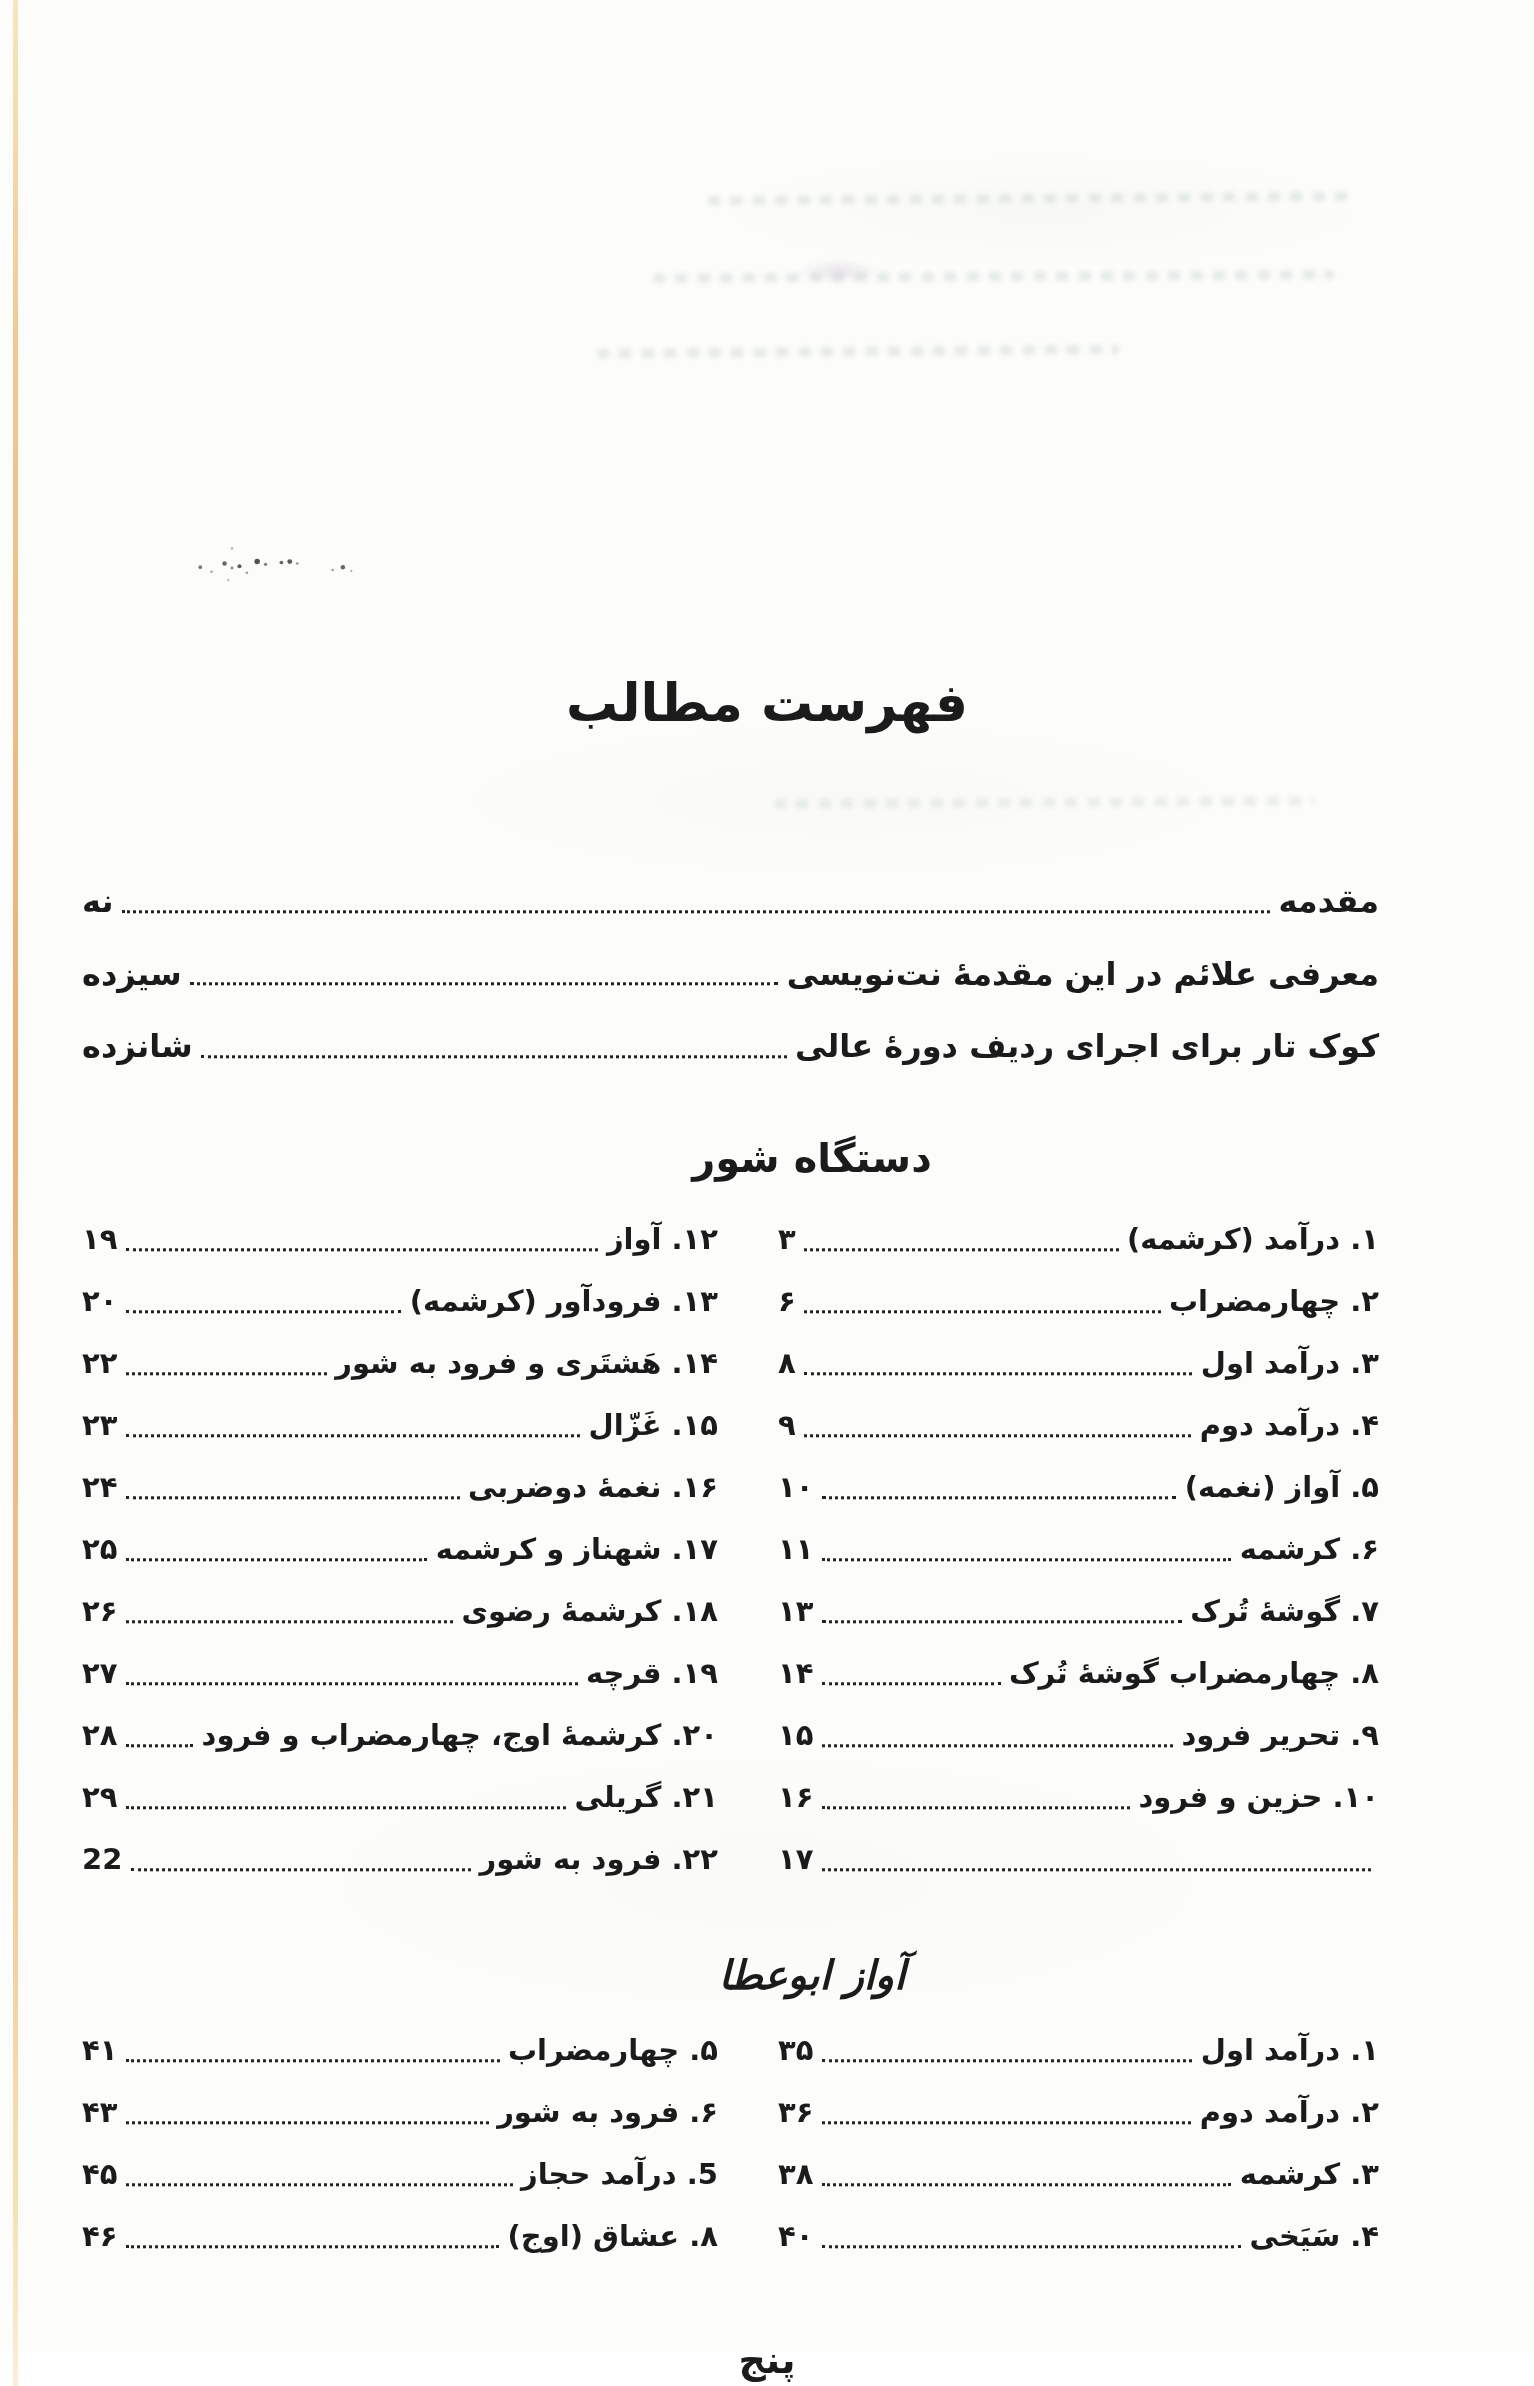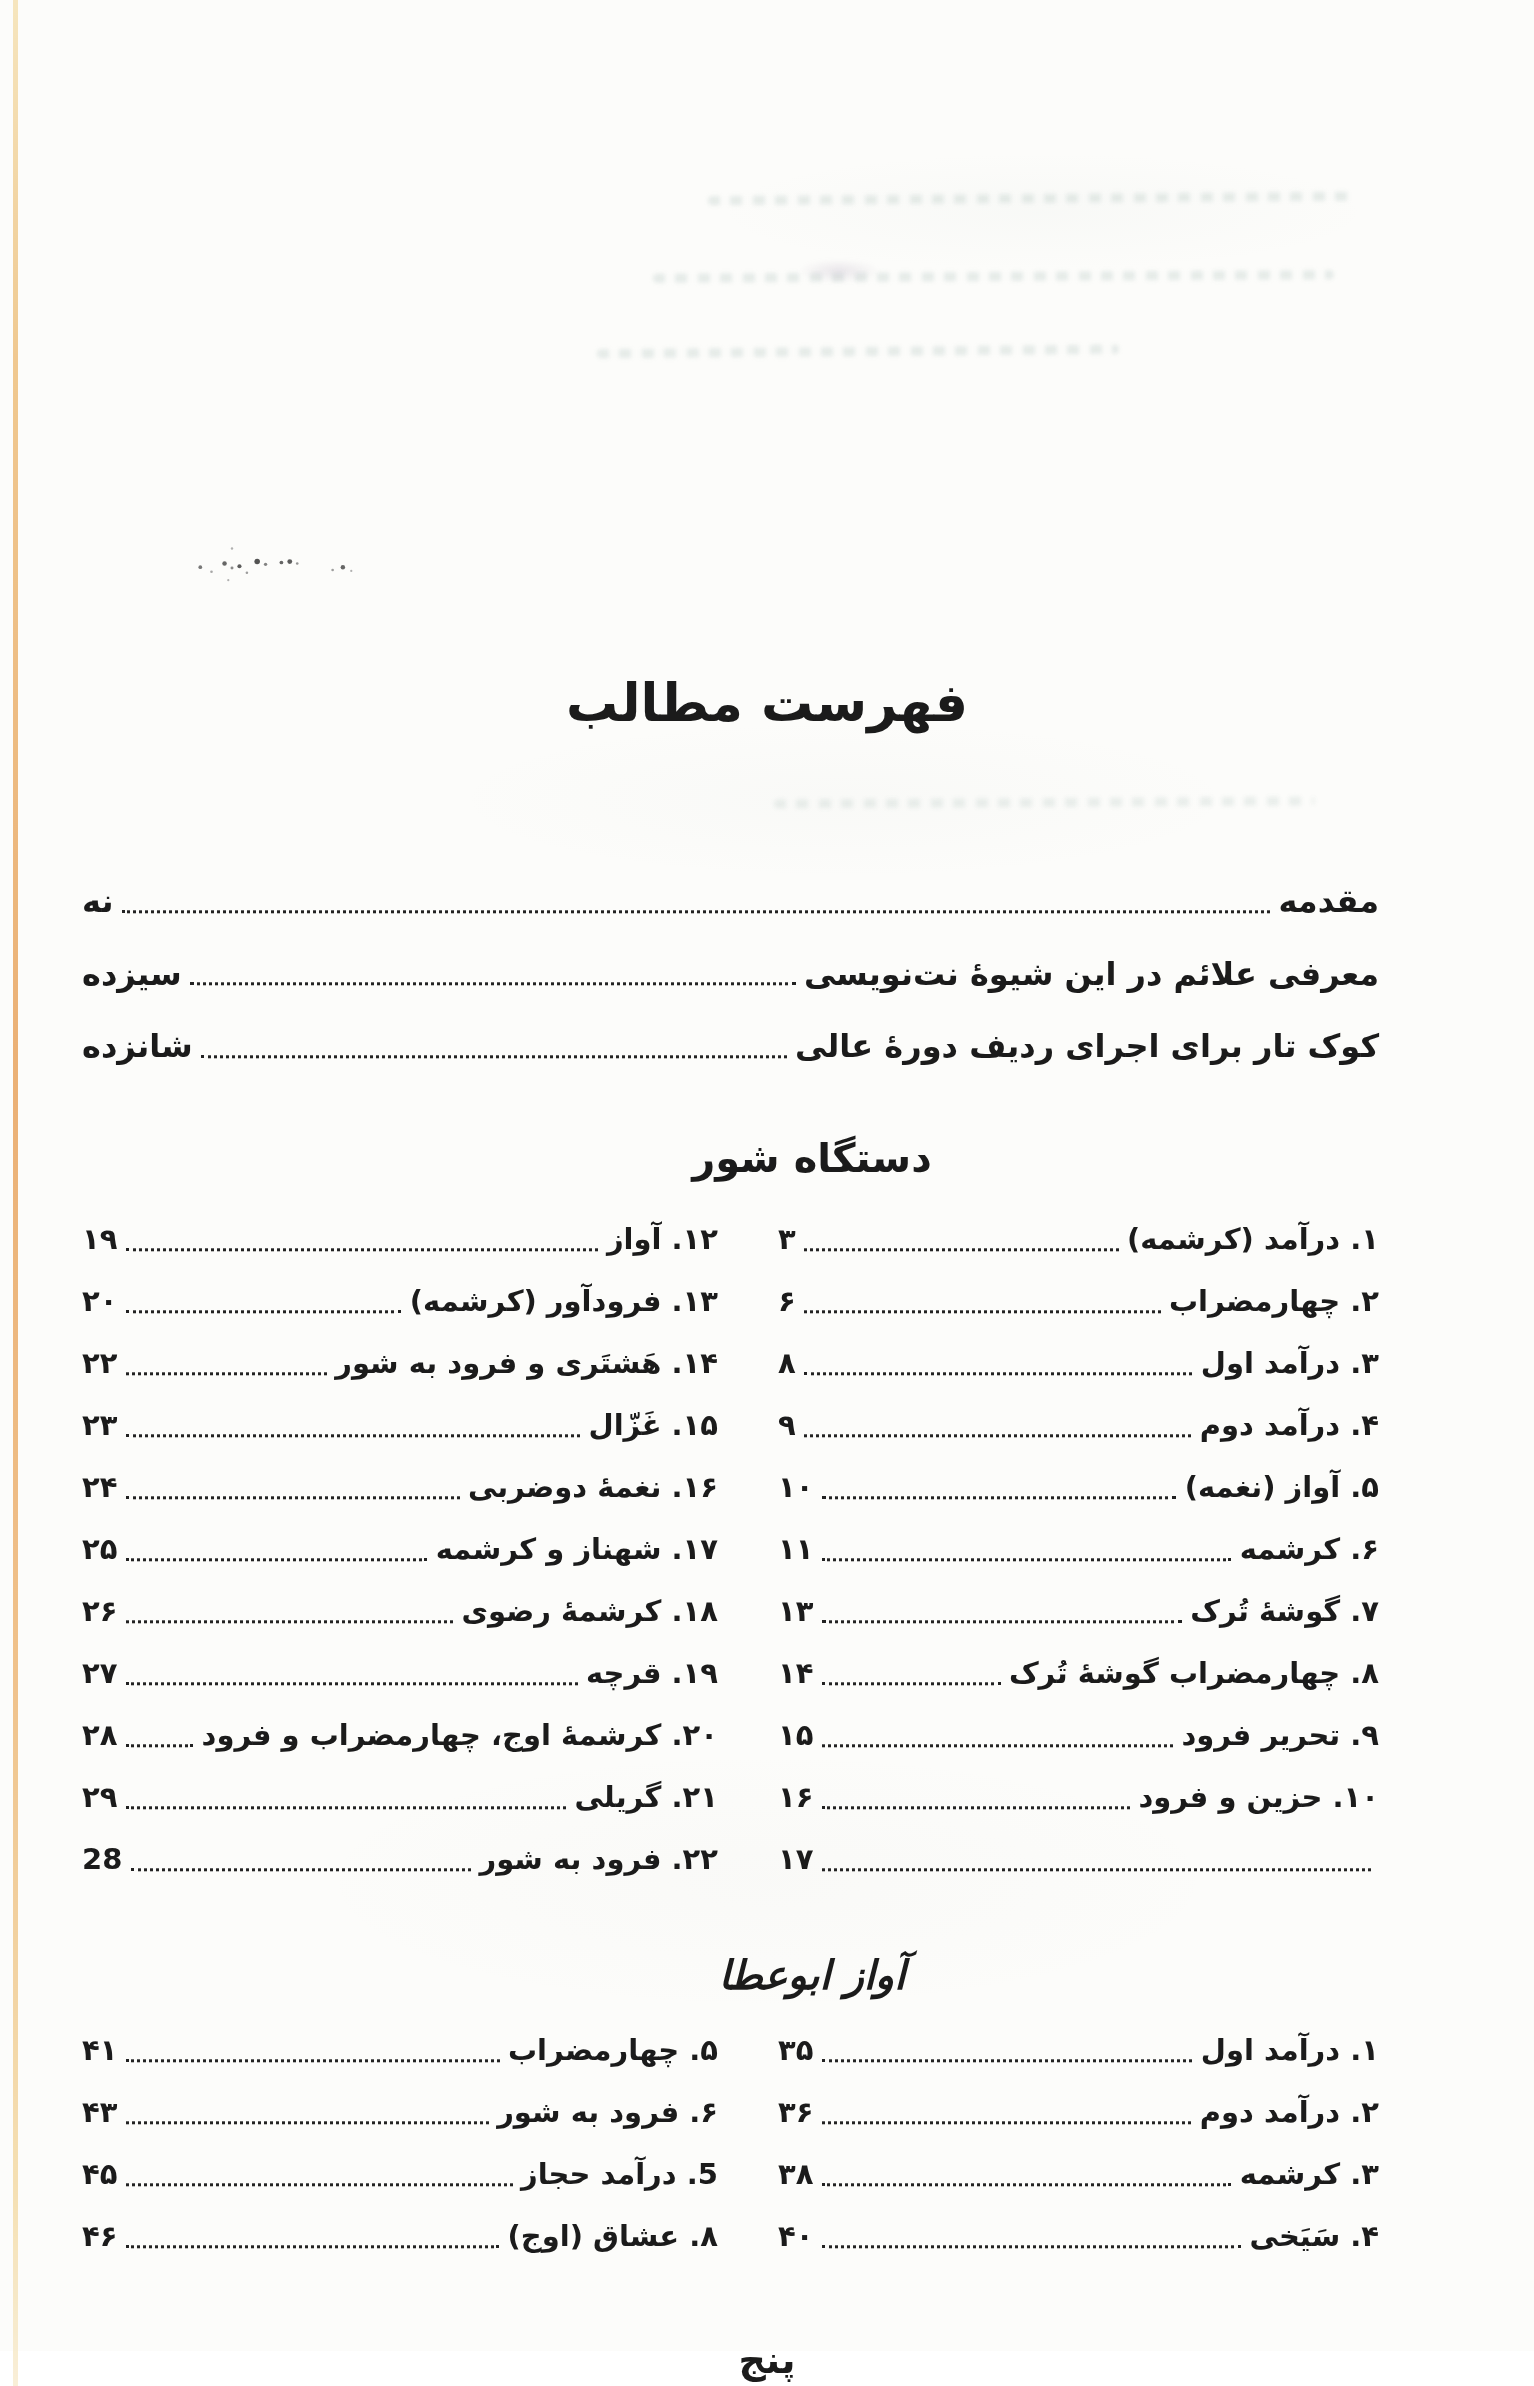--- a/index.html
+++ b/index.html
@@ -124,21 +124,21 @@
   <h1 class="title">فهرست مطالب</h1>
 
   <div class="fm-list">
   <div class="toc-row">
     <span class="entry-label">مقدمه</span>
     <span class="leader"></span>
     <span class="entry-num">نه</span>
   </div>
 
   <div class="toc-row">
-    <span class="entry-label">معرفی علائم در این شیوهٔ نت‌نویسی</span>
+    <span class="entry-label">معرفی علائم در این مقدمهٔ نت‌نویسی</span>
     <span class="leader"></span>
     <span class="entry-num">سیزده</span>
   </div>
 
   <div class="toc-row">
     <span class="entry-label">کوک تار برای اجرای ردیف دورهٔ عالی</span>
     <span class="leader"></span>
     <span class="entry-num">شانزده</span>
   </div>
 </div>
@@ -268,21 +268,21 @@
 
   <div class="toc-row">
     <span class="entry-label">۲۱. گریلی</span>
     <span class="leader"></span>
     <span class="entry-num">۲۹</span>
   </div>
 
   <div class="toc-row">
     <span class="entry-label">۲۲. فرود به شور</span>
     <span class="leader"></span>
-    <span class="entry-num">28</span>
+    <span class="entry-num">22</span>
   </div>
 </div>
   </div>
 
   <h2 class="section-heading sec2-heading">آواز ابوعطا</h2>
   <div class="columns cols-abuata">
     <div class="toc-col col-right">
   <div class="toc-row">
     <span class="entry-label">۱. درآمد اول</span>
     <span class="leader"></span>

